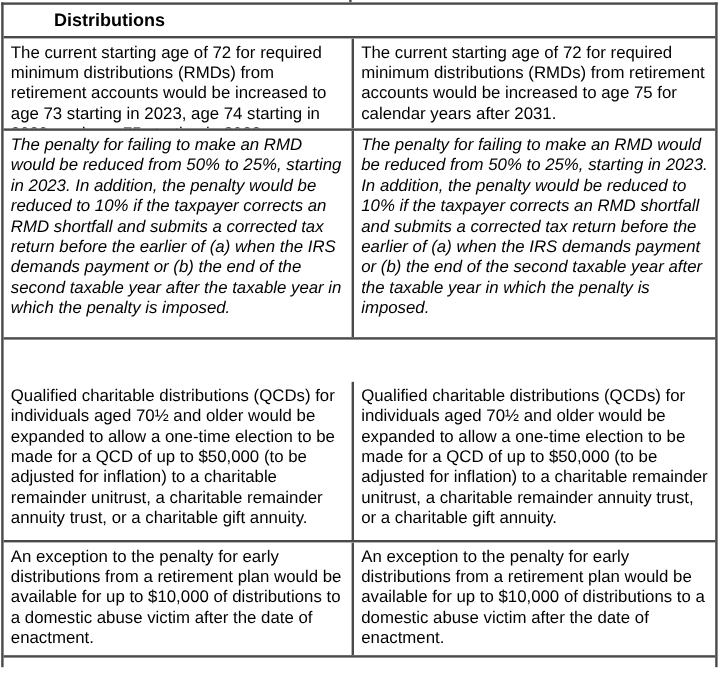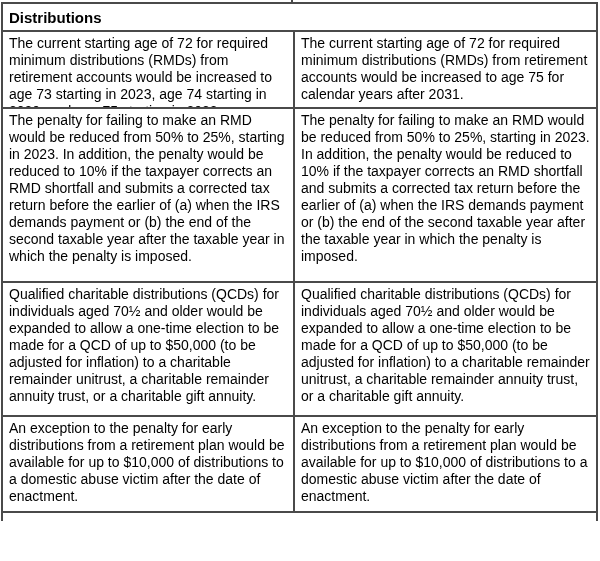--- a/index.html
+++ b/index.html
@@ -39,22 +39,22 @@
   .t-row {
     box-sizing: border-box;
     border-bottom: 2px solid #4a4a4a;
     display: flex;
     overflow: hidden;
     width: 100%;
   }
   .row-section   { height: 28px; }
   .row-colhead   { height: 27px; }
   .row-body-1    { height: 77px; }
-  .row-body-2    { height: 174px; }
-  .row-body-3    { height: 134px; }
+  .row-body-2    { height: 174px; font-style: italic; }
+  .row-body-3    { height: 134px; margin-top: 35px; }
   .row-body-4    { height: 96px; justify-content: center; }
   .row-sliver    { height: 8px; border-bottom: none; }
 
   .cell {
     box-sizing: border-box;
     padding: 2px 6px 3px 6px;
     font-size: 14px;
     line-height: 17px;
     overflow: hidden;
   }
@@ -68,20 +68,21 @@
   }
   .cell-span {
     flex: 1 1 auto;
     width: 100%;
   }
   .bold-head {
     font-weight: bold;
     font-size: 15px;
     line-height: 19px;
     padding-top: 4px;
+    margin-left: 36px;
   }
   .body-text {
     padding-top: 3px;
   }
 </style>
 </head>
 <body>
 
 <div class="top-stub"></div>
 

